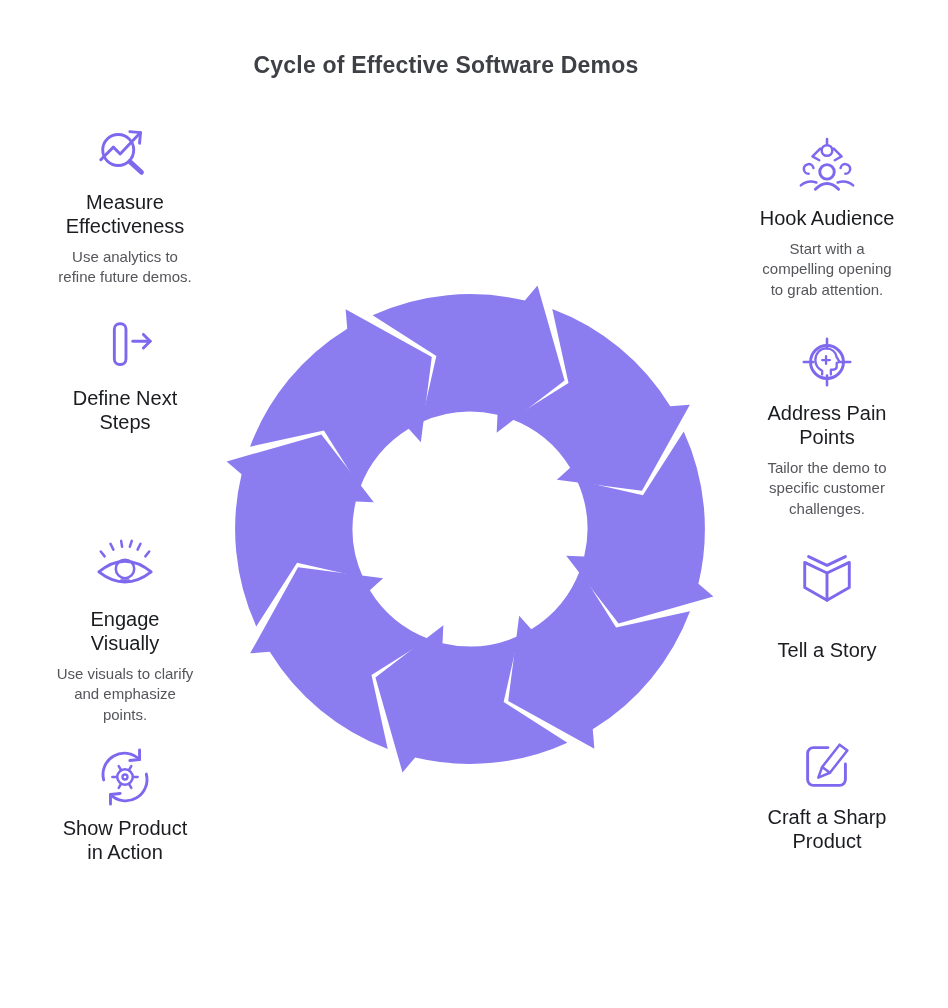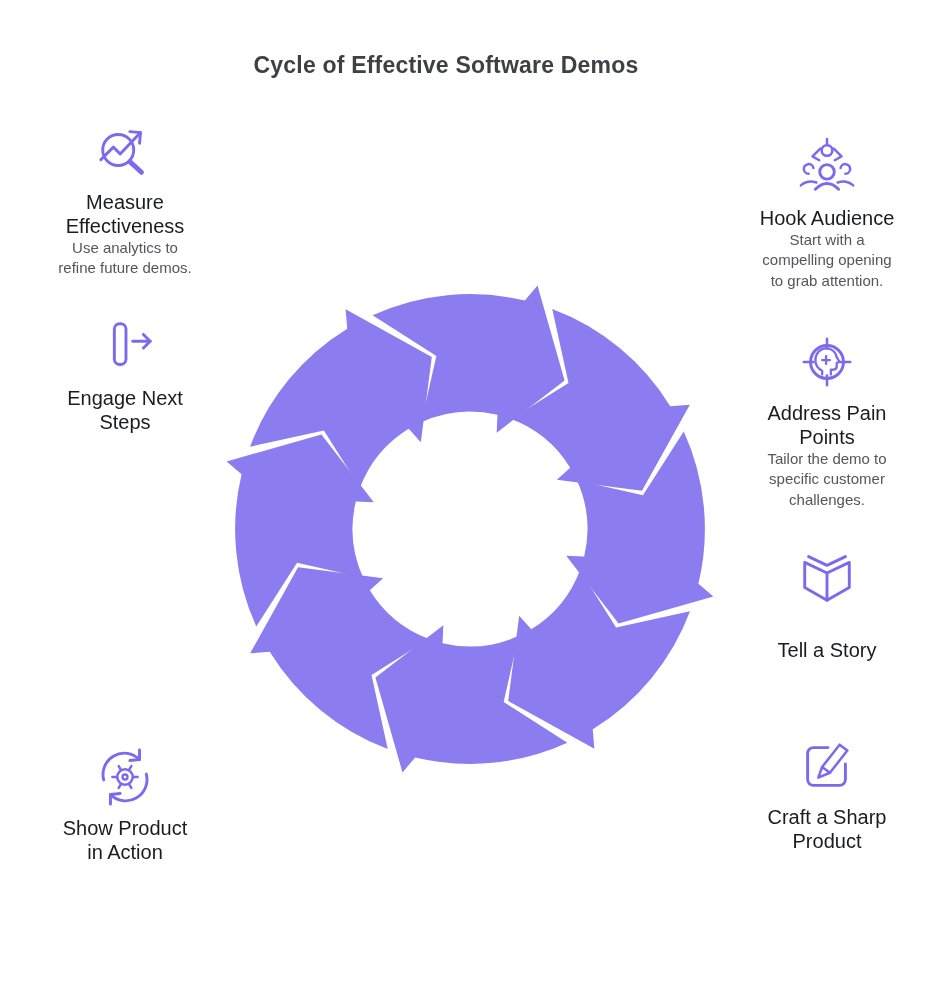--- a/index.html
+++ b/index.html
@@ -18,21 +18,21 @@
   .ring-seg{fill:var(--ring);}
   .step{position:absolute; width:200px; display:flex; flex-direction:column; align-items:center; text-align:center;}
   .step .icon{width:62px; height:62px; color:var(--icon); display:flex; align-items:center; justify-content:center;}
   .step .icon svg{width:62px; height:62px;}
   .step .icon svg *{fill:none; stroke:currentColor; stroke-width:3; stroke-linecap:round; stroke-linejoin:round;}
   .step-title{
     margin-top:8px; font-size:20px; line-height:1.2; color:var(--steptitle);
     white-space:pre-line;
   }
   .step-desc{
-    font-size:15px; line-height:1.35; color:var(--stepdesc);
+    margin-top:9px; font-size:15px; line-height:1.35; color:var(--stepdesc);
     white-space:pre-line;
   }
   
   .pos-l1{left:25px; top:120px;}  .pos-l2{left:25px; top:316px;}
   .pos-l3{left:25px; top:537px;}  .pos-l4{left:25px; top:746px;align-items:center;}
   .pos-r1{left:727px; top:136px;} .pos-r2{left:727px; top:331px;}
   .pos-r3{left:727px; top:544px;gap:24px;} .pos-r4{left:727px; top:735px;}
 </style>
 </head>
 <body>
@@ -70,24 +70,44 @@
   </div>
 
   <div class="step pos-l2">
     <div class="icon">
       <svg viewBox="0 0 64 64">
         <rect x="21" y="8" width="12" height="42" rx="5.5"></rect>
         <path d="M40 26 H58"></path>
         <path d="M51 19 L58 26 L51 33"></path>
       </svg>
     </div>
-    <div class="step-title">Engage Next
+    <div class="step-title">Define Next
 Steps</div>
   </div>
 
+  <div class="step pos-l3">
+    <div class="icon">
+      <svg viewBox="0 0 64 64">
+        <path d="M5 36 Q 32 14 59 36 Q 32 57 5 36 Z"></path>
+        <circle cx="32" cy="33" r="9.5" style="stroke-width:2.6"></circle>
+        <path d="M28 45 H36" style="stroke-width:2.6"></path>
+        <path d="M11 20 L7 15" style="stroke-width:2.6"></path>
+        <path d="M20 13 L17 7" style="stroke-width:2.6"></path>
+        <path d="M29 10 L28 4" style="stroke-width:2.6"></path>
+        <path d="M37 10 L39 4" style="stroke-width:2.6"></path>
+        <path d="M45 13 L48 7" style="stroke-width:2.6"></path>
+        <path d="M53 20 L57 15" style="stroke-width:2.6"></path>
+      </svg>
+    </div>
+    <div class="step-title">Engage
+Visually</div>
+    <div class="step-desc">Use visuals to clarify
+and emphasize
+points.</div>
+  </div>
 
   <div class="step pos-l4">
     <div class="icon">
       <svg viewBox="0 0 64 64">
         <path d="M10 35 A 22 22 0 0 1 47 14"></path>
         <path d="M47 4 L47 14 L37 15"></path>
         <path d="M54 29 A 22 22 0 0 1 17 50"></path>
         <path d="M17 60 L17 50 L27 49"></path>
         <circle cx="32" cy="32" r="8" style="stroke-width:2.6"></circle>
         <circle cx="32" cy="32" r="2.6" style="stroke-width:2.4"></circle>

